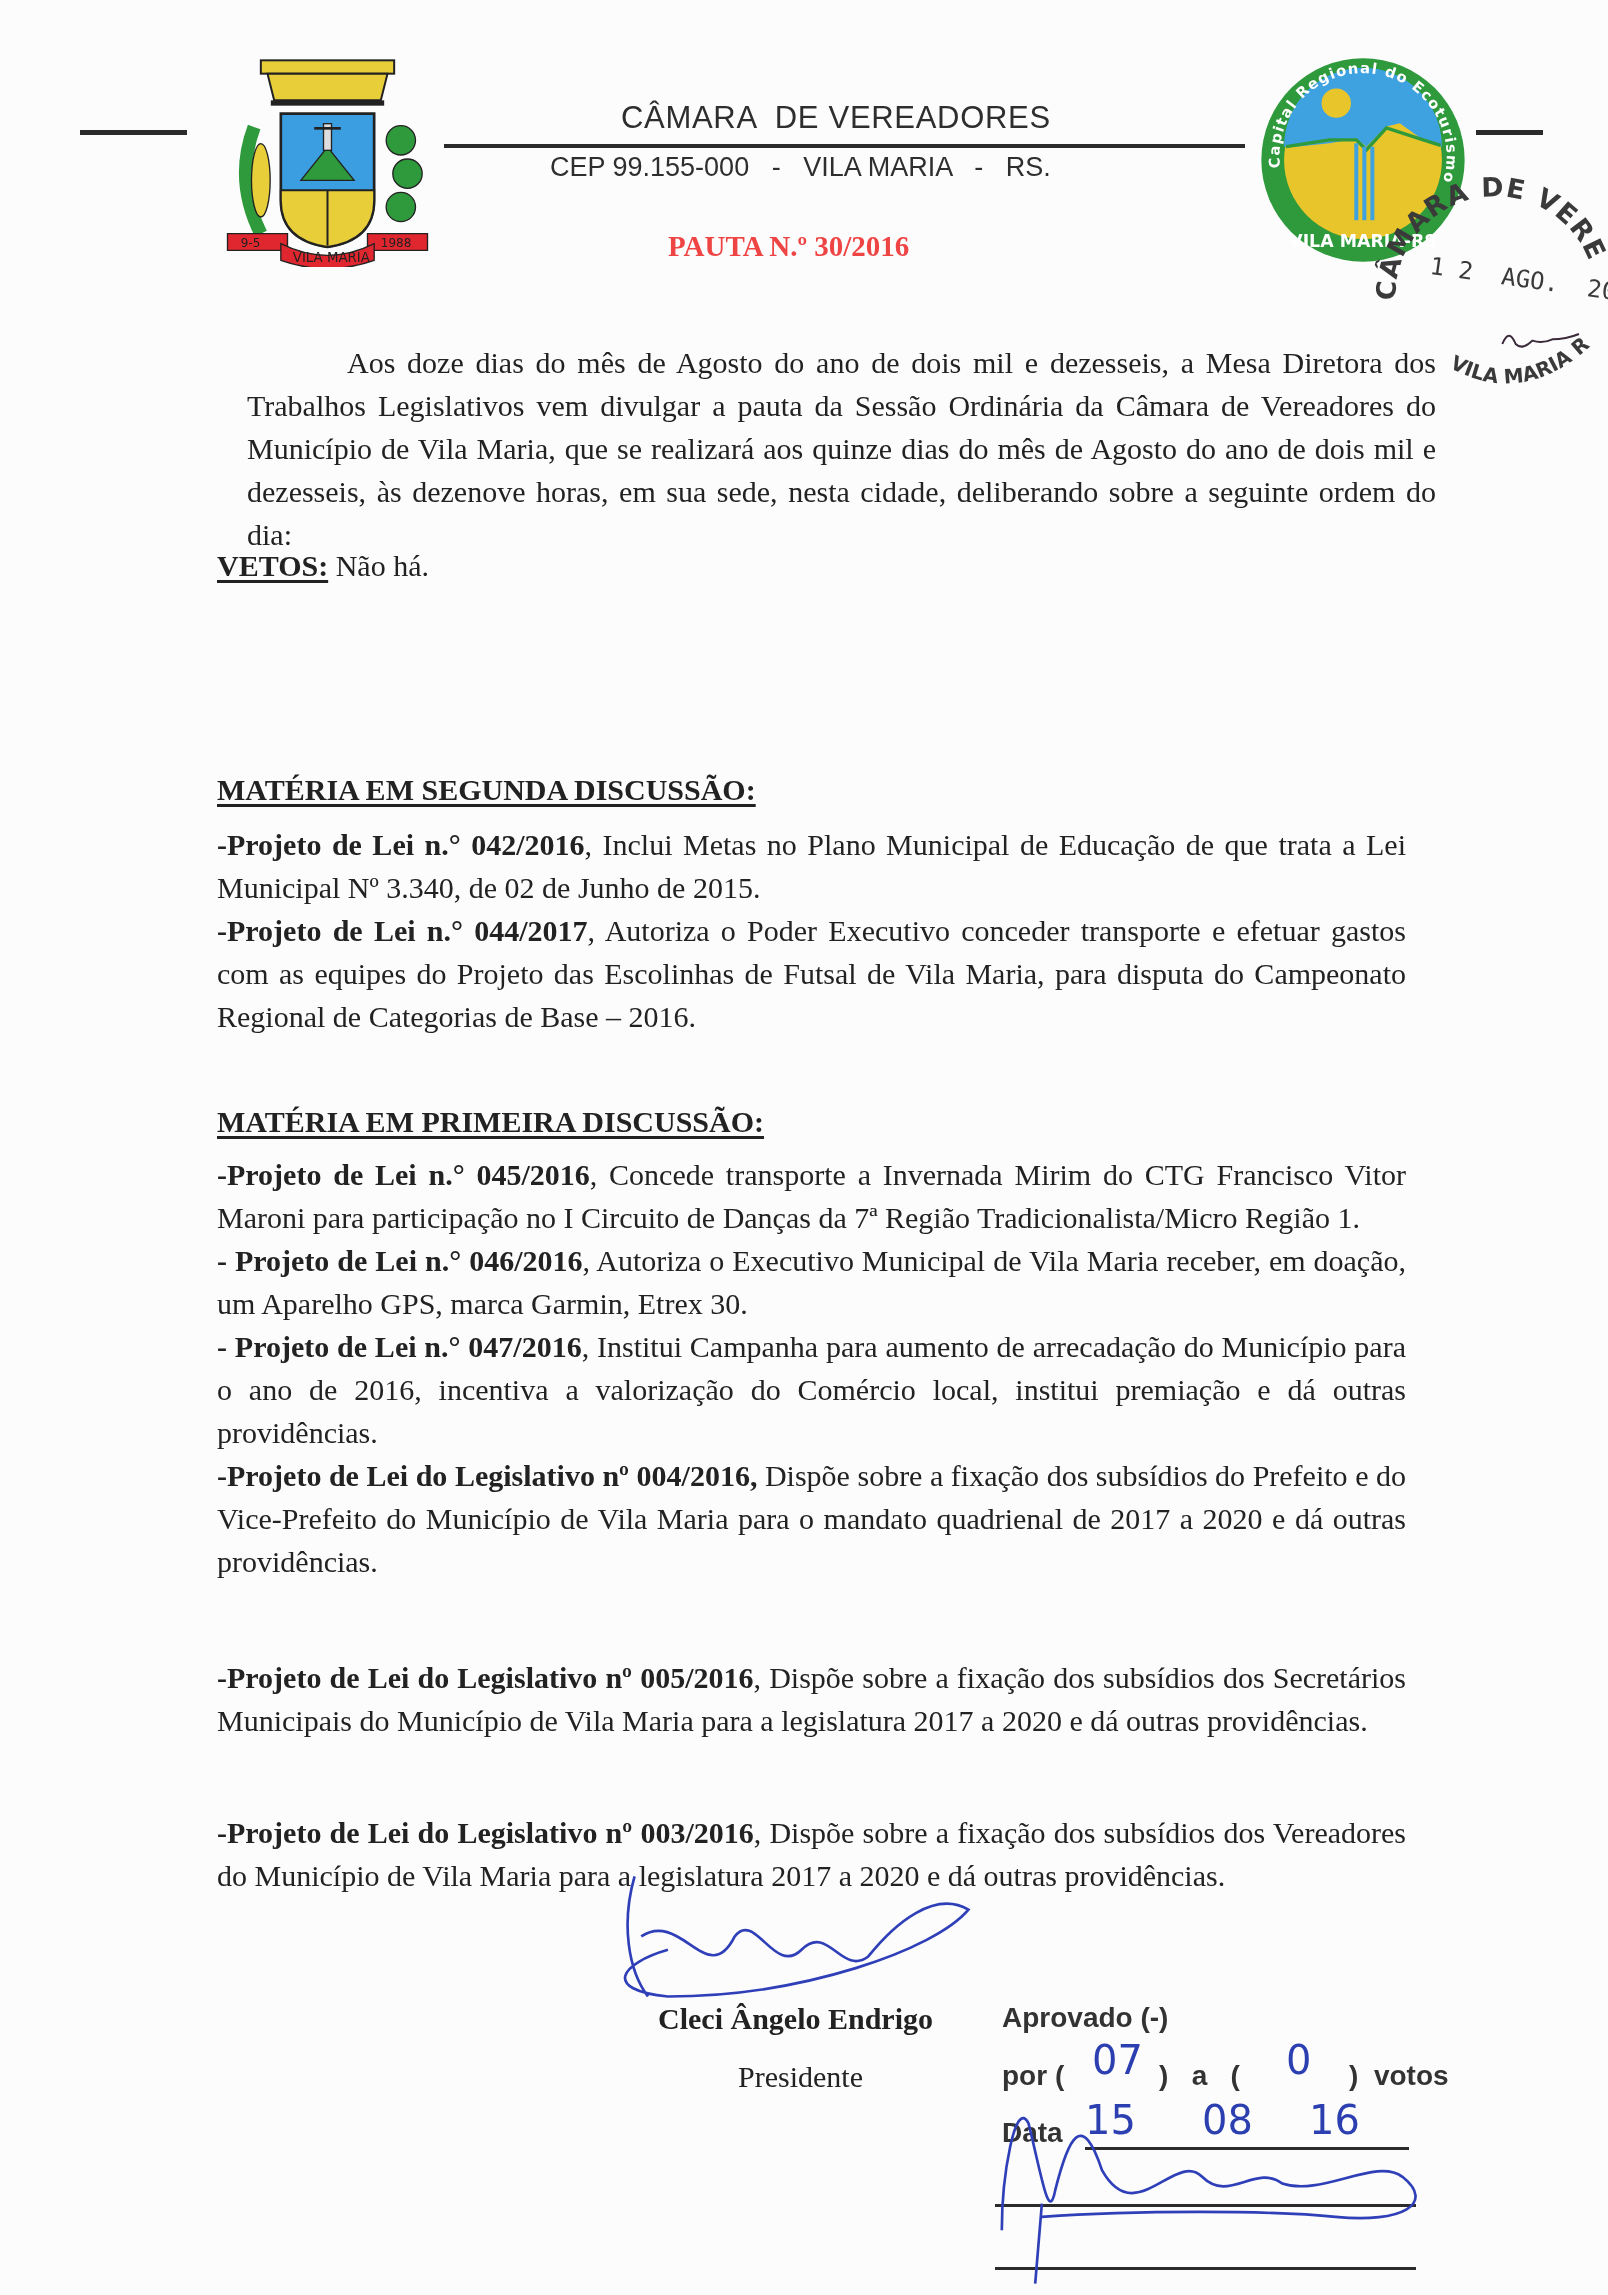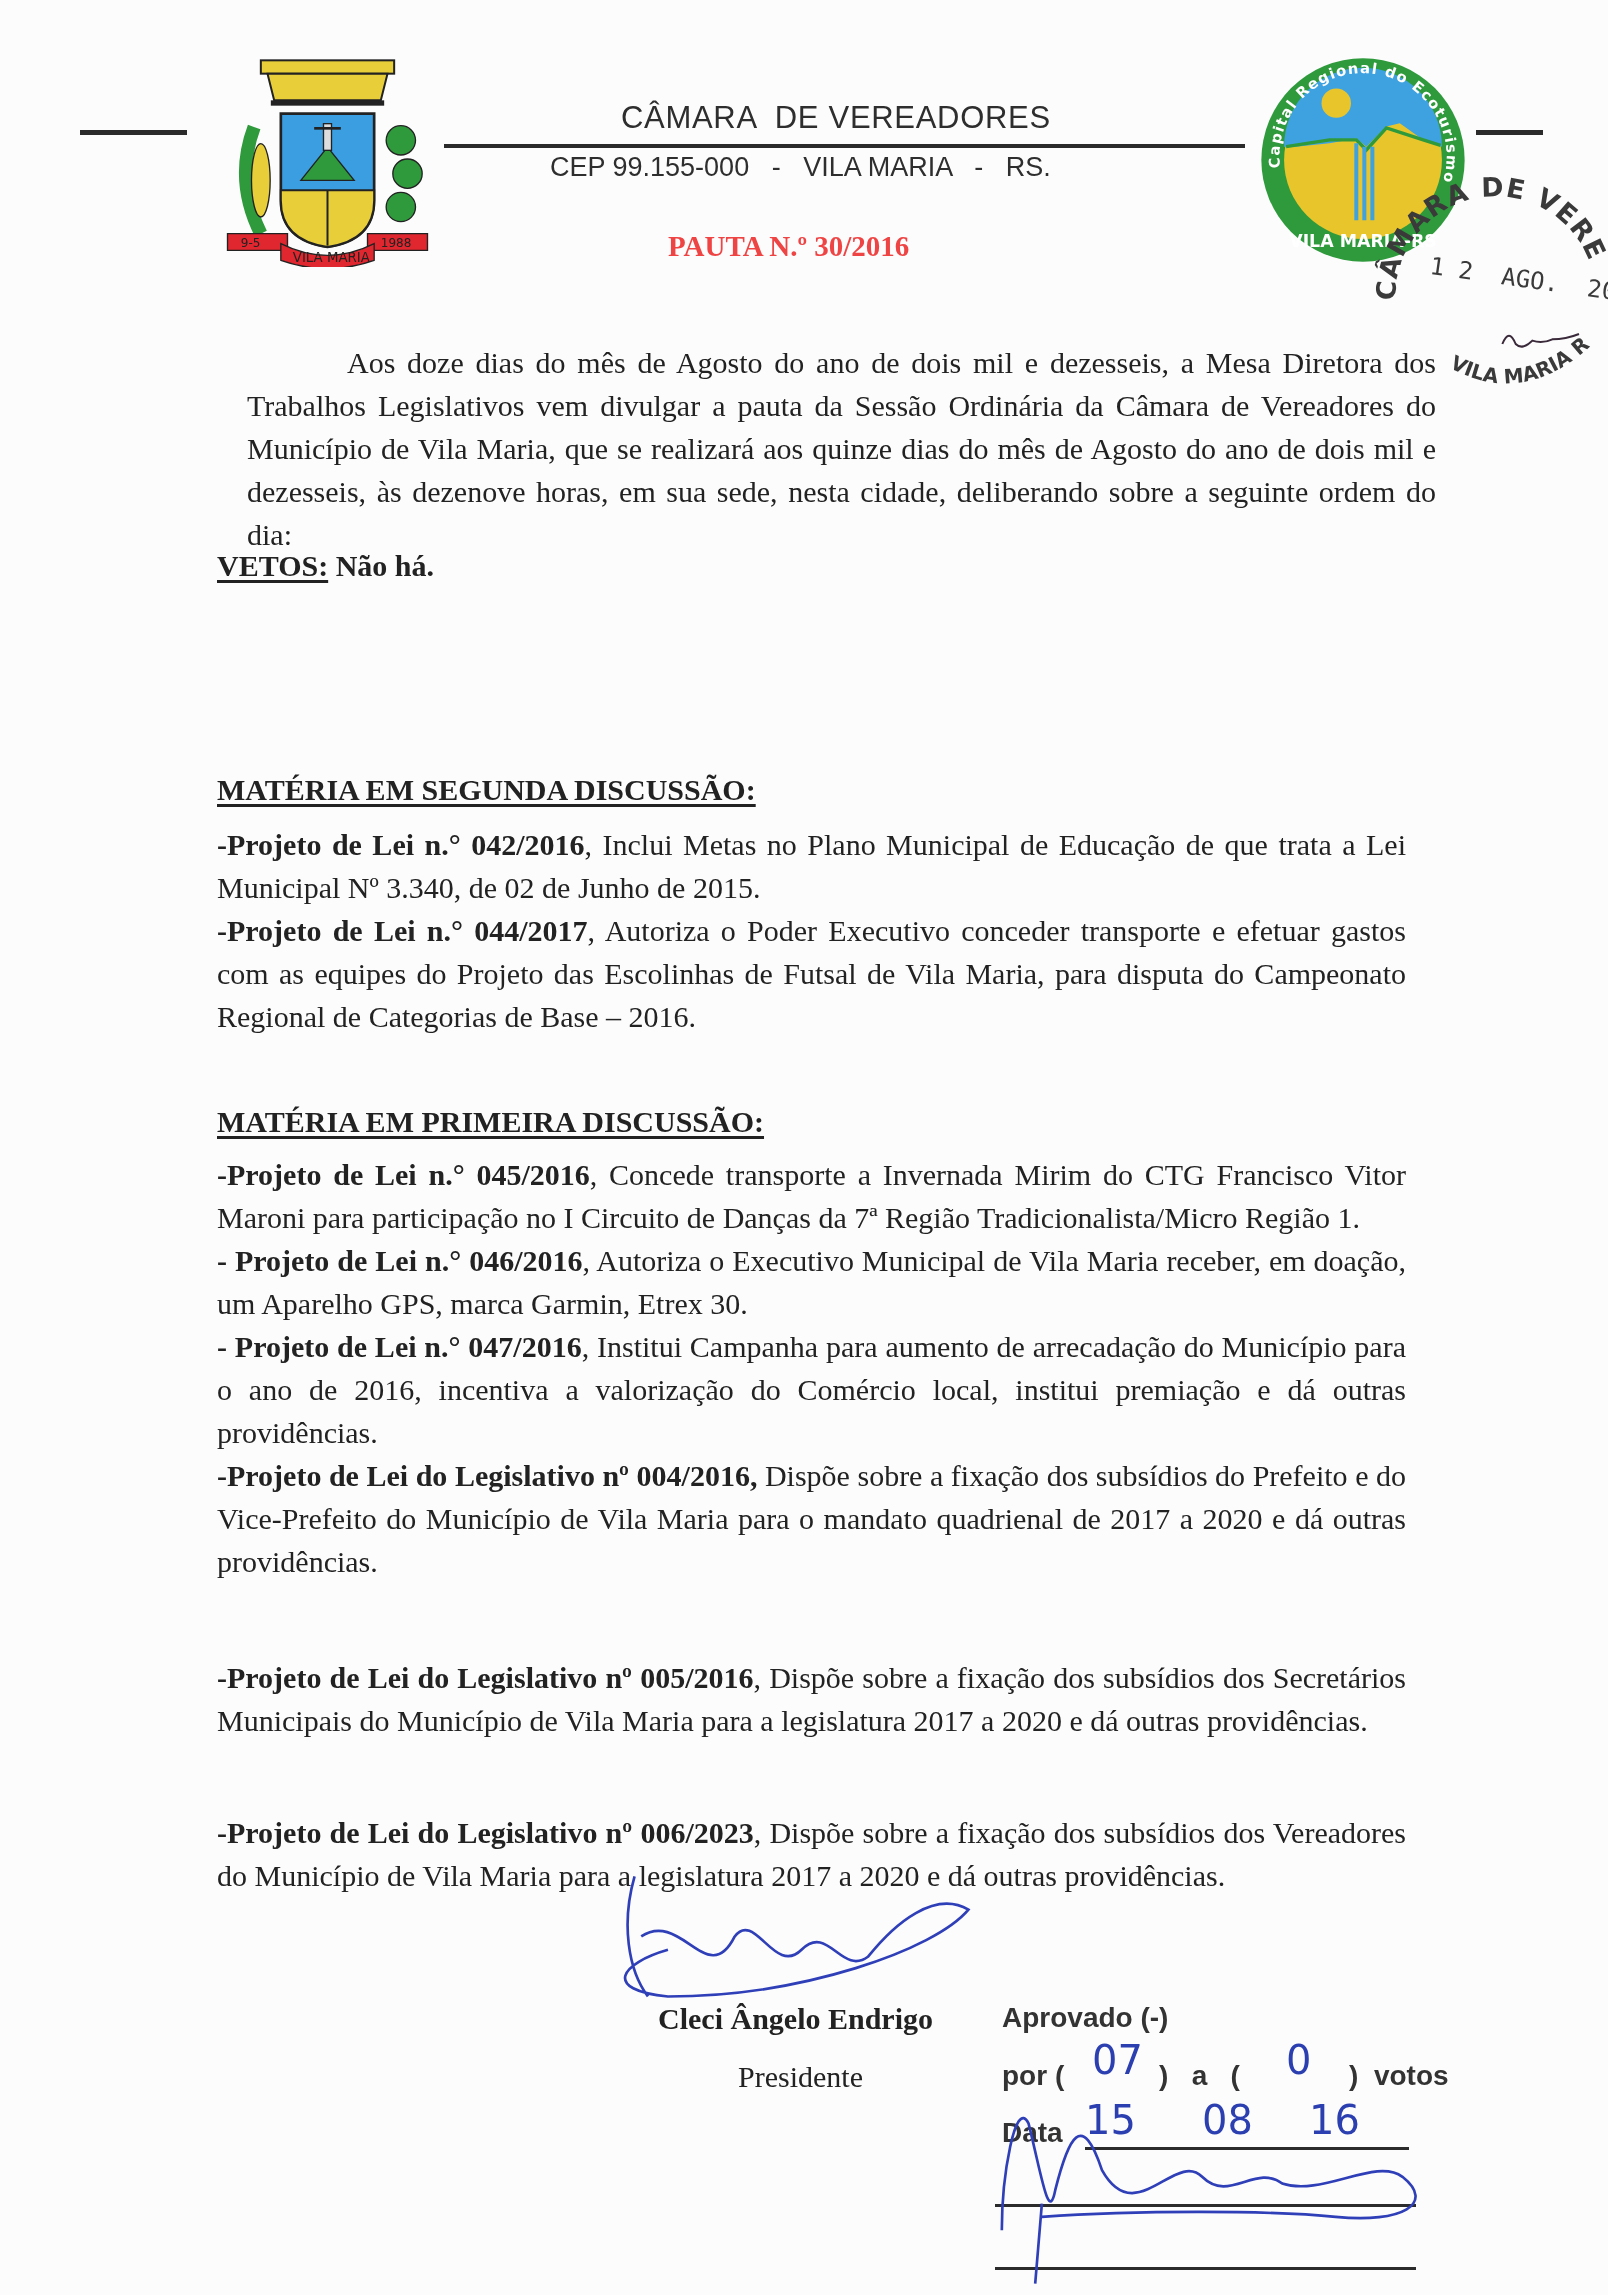--- a/index.html
+++ b/index.html
@@ -21,21 +21,21 @@
   .stamp { position: absolute; left: 1369px; top: 167px; width: 240px; height: 254px; }
   .stamp-date { position: absolute; left: 1429px; top: 267px; font-family: "DejaVu Sans Mono", monospace;
                 font-size: 24px; color: #3a3a3a; transform: rotate(8deg); white-space: pre; }
 
   
   .body-text { position: absolute; left: 217px; width: 1189px; font-size: 30px; line-height: 43px;
                text-align: justify; color: #222; margin-left: 30px; }
   .intro { top: 341px; text-indent: 100px; }
   .section-head { position: absolute; left: 217px; font-size: 30px; font-weight: bold; color: #222; white-space: nowrap; }
   .section-head .u { text-decoration: underline; text-decoration-thickness: 2.7px; text-underline-offset: 4px; }
-  .section-head .rest { font-weight: bold; }
+  .section-head .rest { font-weight: normal; }
   .item { margin: 0; }
   .item b { font-weight: bold; }
   .block { position: absolute; left: 217px; width: 1189px; font-size: 30px; line-height: 43px; text-align: justify; color: #222; }
 
   
   .sig-name { position: absolute; left: 658px; top: 2002px; font-size: 30px; font-weight: bold; color: #222; }
   .sig-role { position: absolute; left: 738px; top: 2060px; font-size: 30px; color: #222; }
   .appr { position: absolute; font-family: "Liberation Sans", "DejaVu Sans", sans-serif; font-weight: bold;
           font-size: 28px; color: #333; white-space: pre; }
   .hand { position: absolute; font-family: "DejaVu Sans", sans-serif; color: #2b3fb0; font-size: 40px; }
@@ -130,21 +130,21 @@
   <div class="block" style="top:1153px;">
     <p class="item"><b>-Projeto de Lei n.° 045/2016</b><span>, Concede transporte a Invernada Mirim do CTG Francisco Vitor Maroni para participação no I Circuito de Danças da 7ª Região Tradicionalista/Micro Região 1.</span></p>
     <p class="item"><b>- Projeto de Lei n.° 046/2016</b><span>, Autoriza o Executivo Municipal de Vila Maria receber, em doação, um Aparelho GPS, marca Garmin, Etrex 30.</span></p>
     <p class="item"><b>- Projeto de Lei n.° 047/2016</b><span>, Institui Campanha para aumento de arrecadação do Município para o ano de 2016, incentiva a valorização do Comércio local, institui premiação e dá outras providências.</span></p>
     <p class="item"><b>-Projeto de Lei do Legislativo nº 004/2016,</b><span> Dispõe sobre a fixação dos subsídios do Prefeito e do Vice-Prefeito do Município de Vila Maria para o mandato quadrienal de 2017 a 2020 e dá outras providências.</span></p>
   </div>
   <div class="block" style="top:1656px;">
     <p class="item"><b>-Projeto de Lei do Legislativo nº 005/2016</b><span>, Dispõe sobre a fixação dos subsídios dos Secretários Municipais do Município de Vila Maria para a legislatura 2017 a 2020 e dá outras providências.</span></p>
   </div>
   <div class="block" style="top:1811px;">
-    <p class="item"><b>-Projeto de Lei do Legislativo nº 006/2023</b><span>, Dispõe sobre a fixação dos subsídios dos Vereadores do Município de Vila Maria para a legislatura 2017 a 2020 e dá outras providências.</span></p>
+    <p class="item"><b>-Projeto de Lei do Legislativo nº 003/2016</b><span>, Dispõe sobre a fixação dos subsídios dos Vereadores do Município de Vila Maria para a legislatura 2017 a 2020 e dá outras providências.</span></p>
   </div>
 
   <div class="sig-name">Cleci Ângelo Endrigo</div>
   <div class="sig-role">Presidente</div>
 
   <div class="appr" style="left:1002px;top:2002px;">Aprovado (-)</div>
   <div class="appr" style="left:1002px;top:2060px;">por (</div>
   <div class="appr" style="left:1159px;top:2060px;">)   a   (</div>
   <div class="appr" style="left:1349px;top:2060px;">)  votos</div>
   <div class="hand" style="left:1092px;top:2037px;">07</div>

